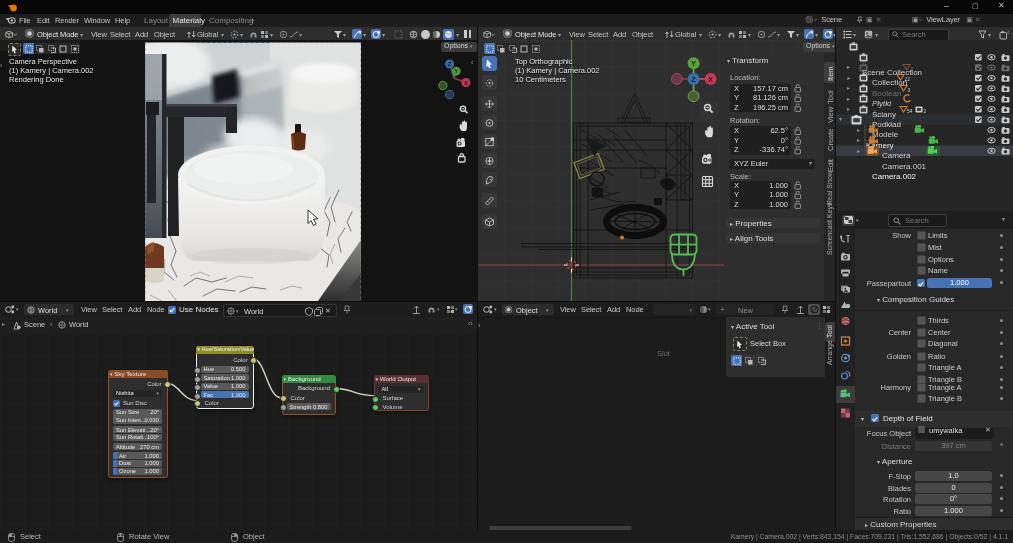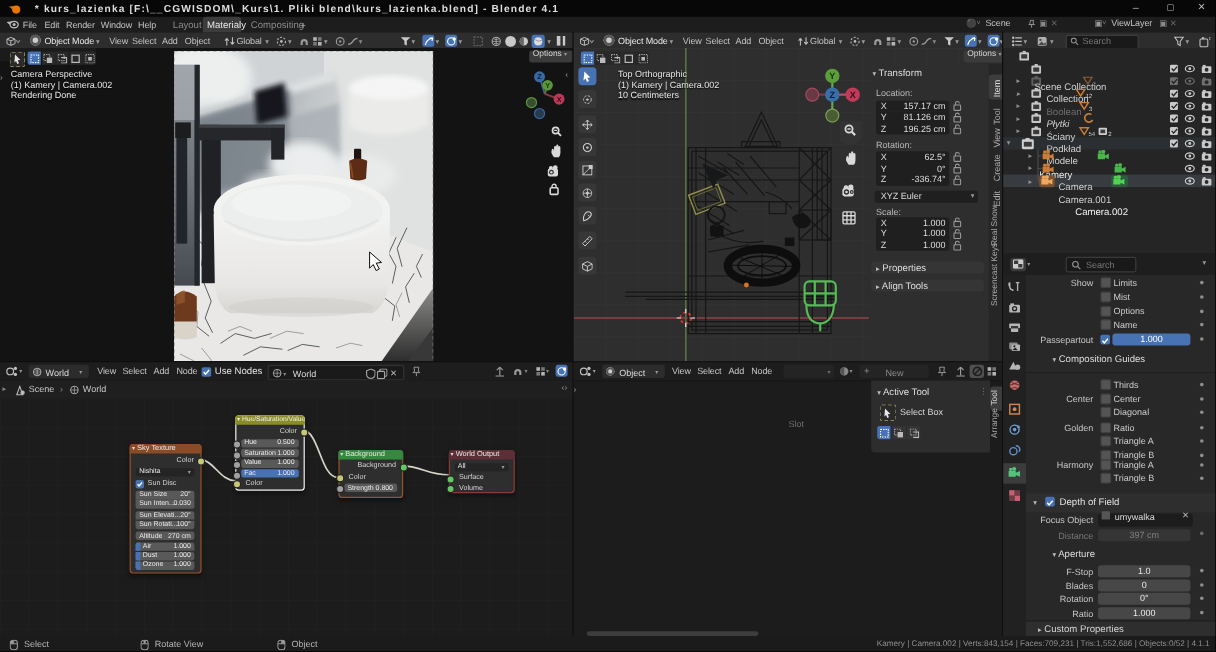--- a/index.html
+++ b/index.html
@@ -13,21 +13,20 @@
 </style>
 </head>
 <body>
 <div id="app">
 
   <div class="abs" style="left:0;top:0;width:1013px;height:14px;background:#070707;">
     <svg class="abs" style="left:7px;top:2px;" width="11" height="11" viewBox="0 0 11 11">
       <circle cx="6.5" cy="6" r="3.4" fill="#ea7600"></circle>
       <path d="M0.5 3.5 L6 3 L3 5.5 Z" fill="#ea7600"></path>
     </svg>
-    <div class="abs" style="left:29px;top:2px;color:#dedede;font-size:8.5px;font-weight:bold;white-space:nowrap;letter-spacing:0.95px;">* kurs_lazienka [F:\__CGWISDOM\_Kurs\1. Pliki blend\kurs_lazienka.blend] - Blender 4.1</div>
     <div class="abs" style="left:944px;top:1px;color:#bbb;font-size:9px;">–</div>
     <div class="abs" style="left:972px;top:2px;color:#bbb;font-size:7px;">▢</div>
     <div class="abs" style="left:998px;top:1px;color:#bbb;font-size:8px;">✕</div>
   </div>
 
   <div class="abs" style="left:0;top:14px;width:1013px;height:13px;background:#1d1d1d;">
     <svg class="abs" style="left:5px;top:2px;" width="11" height="9" viewBox="0 0 26 18">
       <ellipse cx="16" cy="9" rx="8" ry="6.5" fill="none" stroke="#bdbdbd" stroke-width="2.6"></ellipse>
       <circle cx="16" cy="9" r="3" fill="#bdbdbd"></circle>
       <path d="M1 4 L13 2.5 L6.5 9 Z" fill="#bdbdbd"></path>
@@ -835,21 +834,21 @@
         </svg>
       </div>
     <div class="olrow" style="top:105.5px;">
         <span class="caret" style="left:21px">▸</span>
         <span class="abs" style="left:30px;top:0;width:13px;height:10px;background:#7a5230;border-radius:2px;"></span>
         <svg class="olic" style="left:31px" width="11" height="9" viewBox="0 0 11 9">
           <path d="M0.8 3 L6.8 3 L6.8 7.8 L0.8 7.8 Z M6.8 4.5 L10 3 L10 7.8 L6.8 6.3 Z" fill="#f0a860"></path>
           <circle cx="2.6" cy="1.7" r="1.4" fill="#f0a860"></circle>
           <circle cx="5.4" cy="1.4" r="1.7" fill="#f0a860"></circle>
         </svg>
-        <span class="nm" style="left:60px;color:#f5f5f5;text-align:right;">Camera.002</span>
+        <span class="nm" style="left:36px;color:#f5f5f5;text-align:right;">Camera.002</span>
         <span class="abs" style="left:90px;top:0;width:14px;height:10px;background:#2e5a40;border-radius:2px;"></span>
         <svg class="olic" style="left:91px" width="11" height="9" viewBox="0 0 11 9">
           <path d="M0.8 3 L6.8 3 L6.8 7.8 L0.8 7.8 Z M6.8 4.5 L10 3 L10 7.8 L6.8 6.3 Z" fill="#52d452"></path>
           <circle cx="2.6" cy="1.7" r="1.4" fill="#52d452"></circle>
           <circle cx="5.4" cy="1.4" r="1.7" fill="#52d452"></circle>
         </svg>
       </div>
     <svg class="abs" style="left:138px;top:0" width="36" height="120" viewBox="0 0 36 120">
         <defs>
           <g id="tchk">

